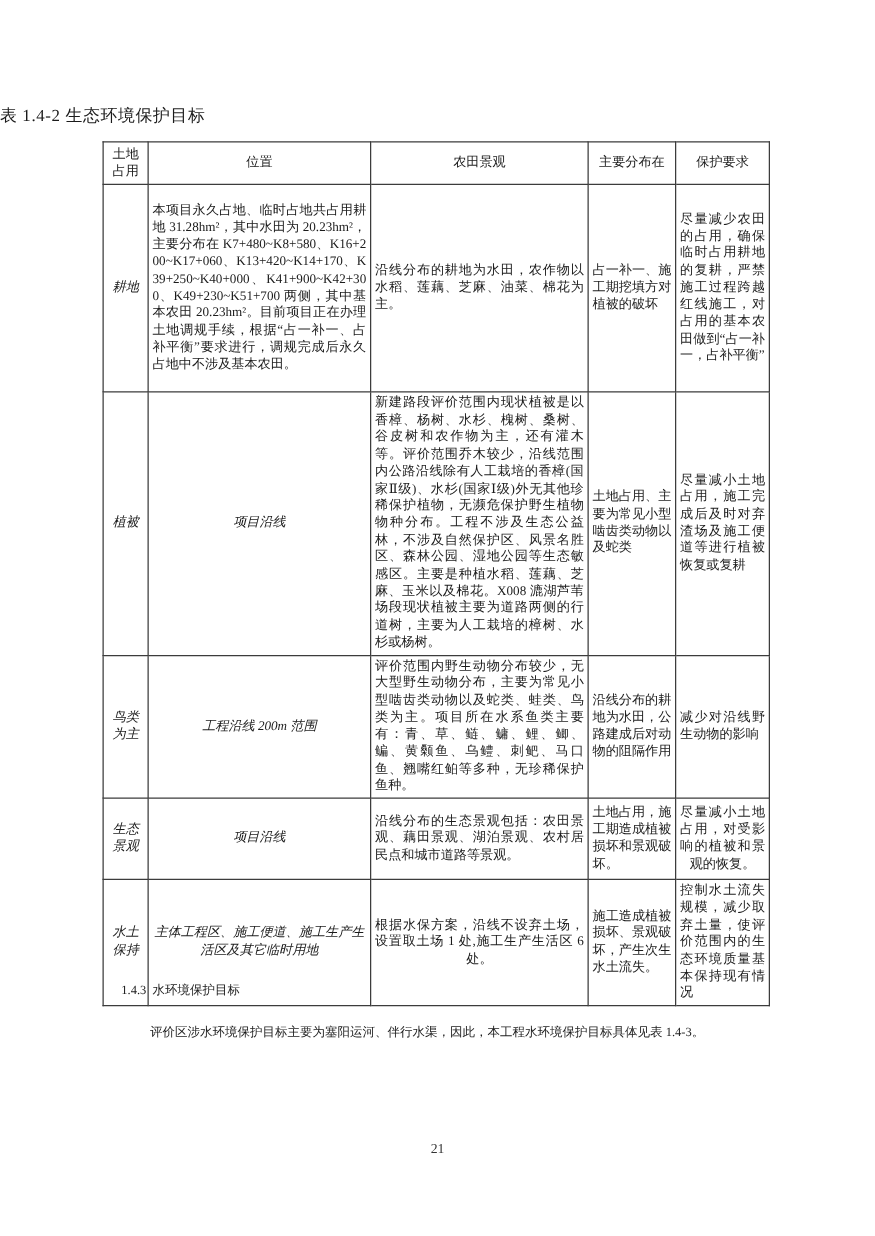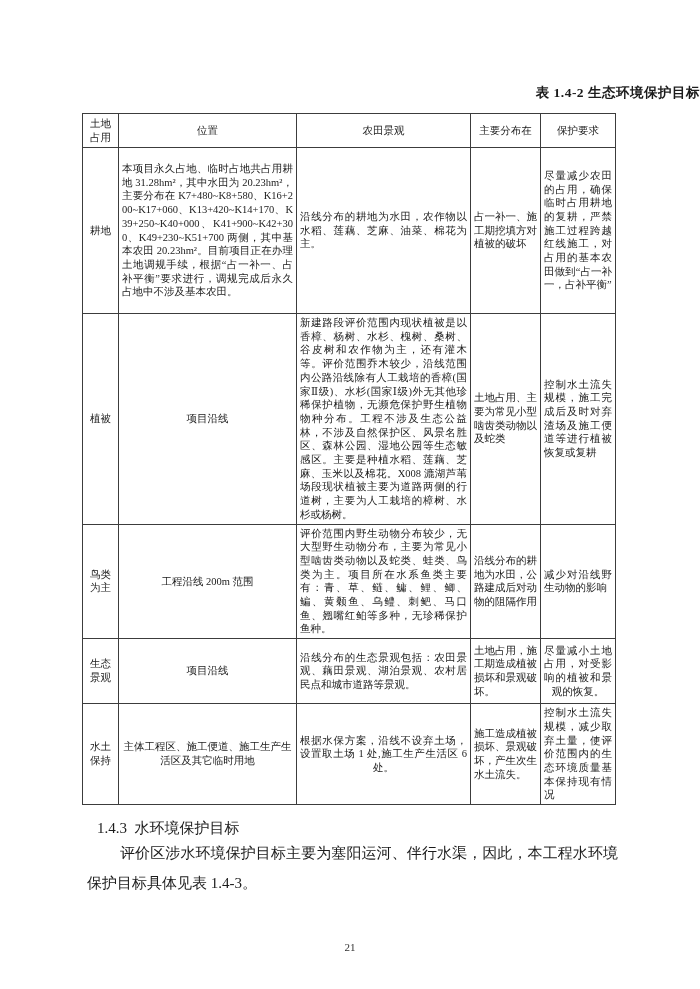--- a/index.html
+++ b/index.html
@@ -12,76 +12,76 @@
     margin: 0 auto;
     background: #ffffff;
     color: #1b1b1b;
     overflow: hidden;
   }
   .doc-title {
     position: absolute;
     top: 84px;
     left: 0;
     width: 100%;
-    text-align: right;
+    text-align: left;
     font-size: 13.5px;
-    font-weight: bold;
+    font-weight: normal;
     letter-spacing: 0.5px;
   }
   table.eco-table {
     position: absolute;
     left: 82px;
     top: 113px;
     width: 533px;
     border-collapse: collapse;
     table-layout: fixed;
   }
   .eco-table th, .eco-table td {
     border: 1px solid #3c3c3c;
     font-size: 10.5px;
     line-height: 13.7px;
     padding: 2px 3px;
     vertical-align: middle;
     font-weight: normal;
     word-break: break-all;
   }
   .eco-table th { text-align: center; height: 34px; }
-  .c  { text-align: center; }
+  .c  { text-align: center; font-style: italic; }
   .j  { text-align: justify; text-justify: inter-character; }
   .jc { text-align: justify; text-justify: inter-character; text-align-last: center; margin-left: 20px; }
   .row-1 td { height: 166px; }
   .row-2 td { height: 207px; }
   .row-3 td { height: 97px; }
   .row-4 td { height: 65px; }
   .row-5 td { height: 86px; }
   .bottom-block {
     position: absolute;
     left: 87px;
     width: 531px;
-    top: 819px;
-    font-size: 15px;
+    top: 785px;
+    font-size: 10px;
   }
   .sec-heading { margin-left: 10px; white-space: pre-wrap; }
   .sub-heading { margin-top: 17px; margin-left: 31px; }
   .body-para {
+    margin-top: 13px;
     line-height: 30px;
     text-align: justify;
     text-justify: inter-character;
     text-indent: 33px;
     font-family: Liberation Serif, serif;
   }
   .page-number {
     position: absolute;
     top: 913px;
     left: 0;
     width: 100%;
     text-align: center;
     font-size: 11px;
     color: #333;
-    margin-top: 28px;
   }
 </style>
 </head>
 <body>
 
 <div class="page">
 
   <div class="doc-title">表 1.4-2 生态环境保护目标</div>
 
   <table class="eco-table">
@@ -107,21 +107,21 @@
         <td class="j">本项目永久占地、临时占地共占用耕地 31.28hm²，其中水田为 20.23hm²，主要分布在 K7+480~K8+580、K16+200~K17+060、K13+420~K14+170、K39+250~K40+000、K41+900~K42+300、K49+230~K51+700 两侧，其中基本农田 20.23hm²。目前项目正在办理土地调规手续，根据“占一补一、占补平衡”要求进行，调规完成后永久占地中不涉及基本农田。</td>
         <td class="j">沿线分布的耕地为水田，农作物以水稻、莲藕、芝麻、油菜、棉花为主。</td>
         <td class="j">占一补一、施工期挖填方对植被的破坏</td>
         <td class="j">尽量减少农田的占用，确保临时占用耕地的复耕，严禁施工过程跨越红线施工，对占用的基本农田做到“占一补一，占补平衡”</td>
       </tr>
       <tr class="row-2">
         <td class="c">植被</td>
         <td class="c">项目沿线</td>
         <td class="j">新建路段评价范围内现状植被是以香樟、杨树、水杉、槐树、桑树、谷皮树和农作物为主，还有灌木等。评价范围乔木较少，沿线范围内公路沿线除有人工栽培的香樟(国家Ⅱ级)、水杉(国家Ⅰ级)外无其他珍稀保护植物，无濒危保护野生植物物种分布。工程不涉及生态公益林，不涉及自然保护区、风景名胜区、森林公园、湿地公园等生态敏感区。主要是种植水稻、莲藕、芝麻、玉米以及棉花。X008 漉湖芦苇场段现状植被主要为道路两侧的行道树，主要为人工栽培的樟树、水杉或杨树。</td>
         <td class="j">土地占用、主要为常见小型啮齿类动物以及蛇类</td>
-        <td class="j">控制水土流失规模，施工完成后及时对弃渣场及施工便道等进行植被恢复或复耕</td>
+        <td class="j">尽量减小土地占用，施工完成后及时对弃渣场及施工便道等进行植被恢复或复耕</td>
       </tr>
       <tr class="row-3">
         <td class="c">鸟类为主</td>
         <td class="c">工程沿线 200m 范围</td>
         <td class="j">评价范围内野生动物分布较少，无大型野生动物分布，主要为常见小型啮齿类动物以及蛇类、蛙类、鸟类为主。项目所在水系鱼类主要有：青、草、鲢、鳙、鲤、鲫、鳊、黄颡鱼、乌鳢、刺鲃、马口鱼、翘嘴红鲌等多种，无珍稀保护鱼种。</td>
         <td class="j">沿线分布的耕地为水田，公路建成后对动物的阻隔作用</td>
         <td class="j">减少对沿线野生动物的影响</td>
       </tr>
       <tr class="row-4">
         <td class="c">生态景观</td>

